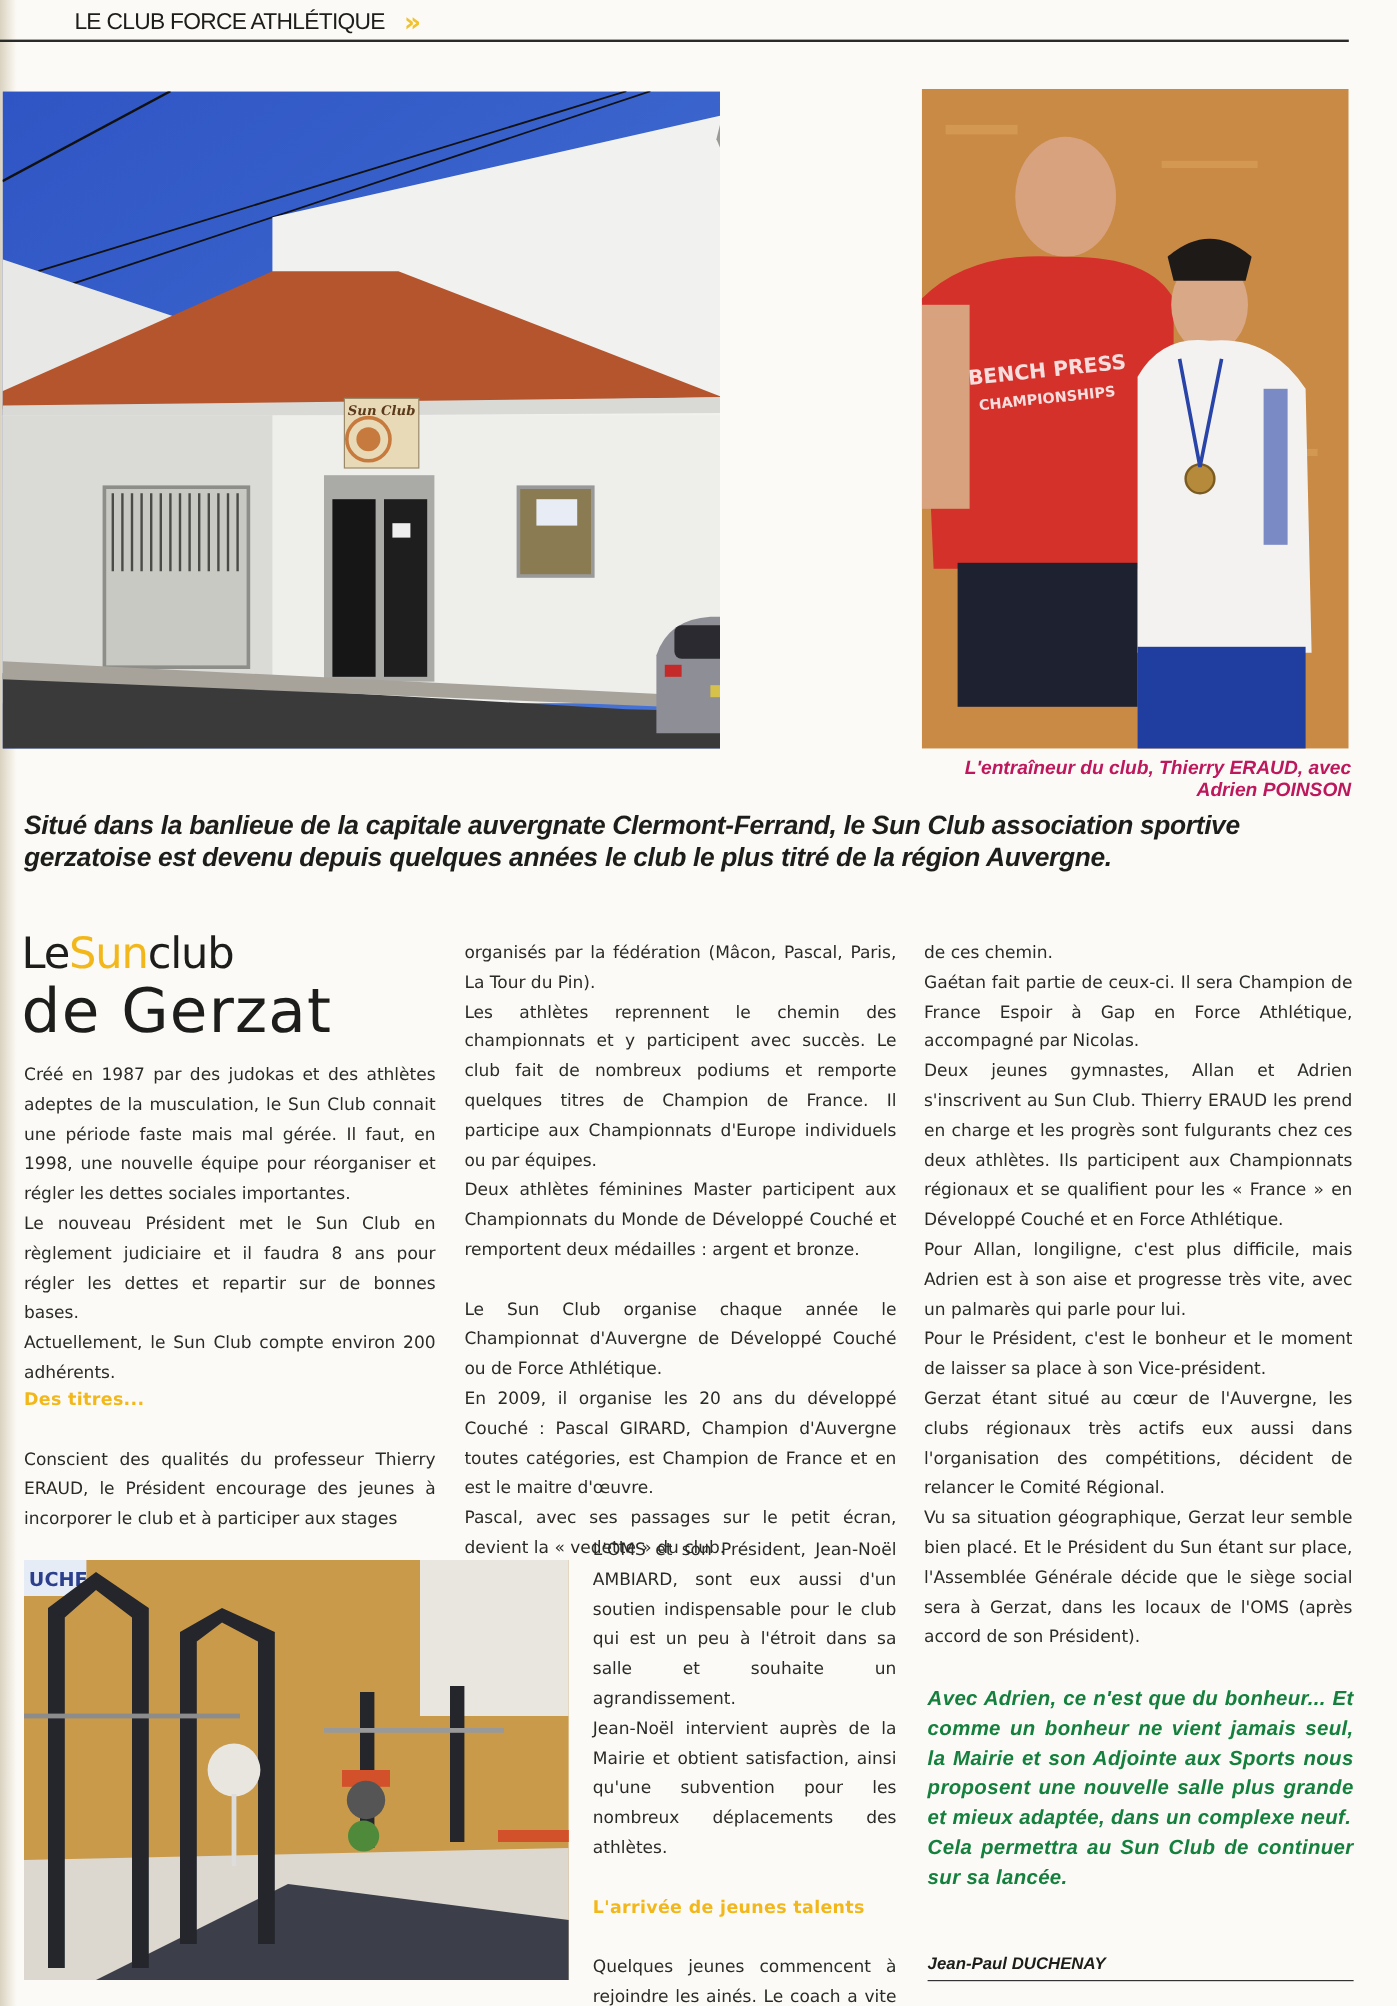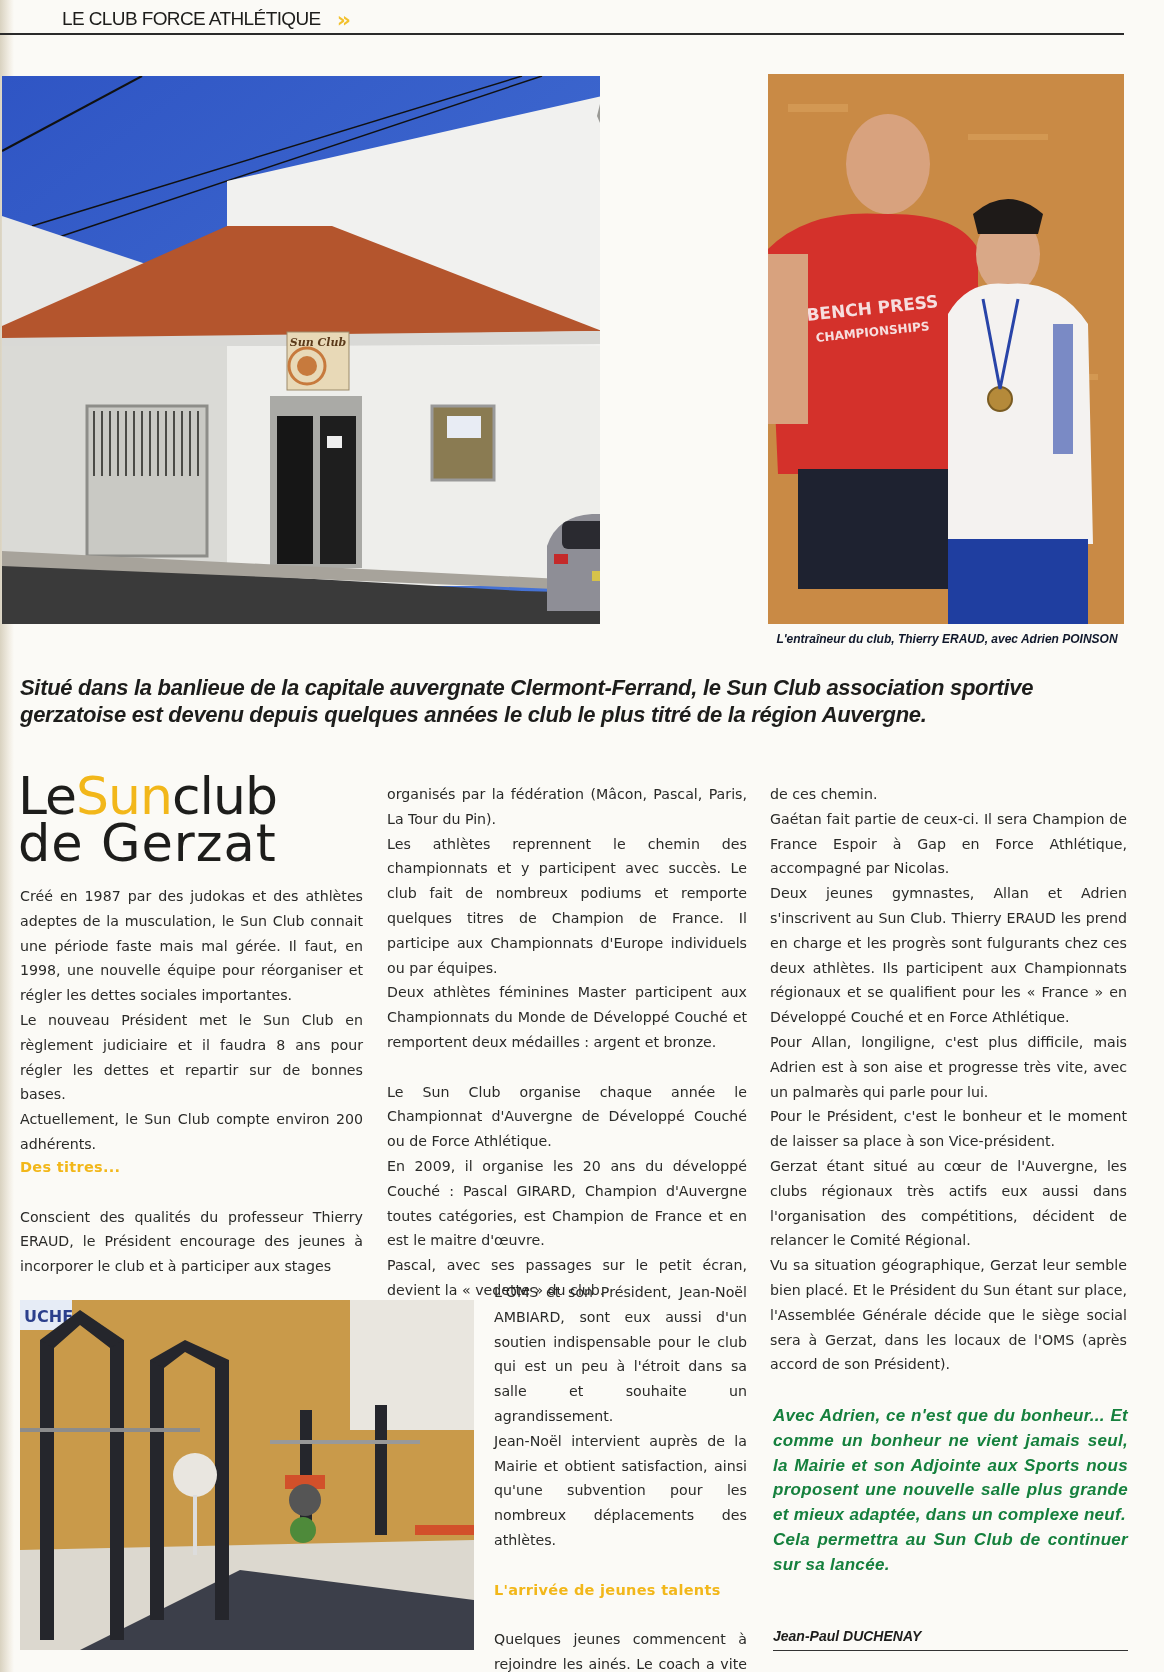--- a/index.html
+++ b/index.html
@@ -25,37 +25,37 @@
   .header-chev { color: #f2c12e; font-weight: bold; font-size: 22px; letter-spacing: -4px; }
   .header-rule {
     position: absolute; left: 0; top: 33px; width: 1124px; height: 2px; background: #2a2a2a;
   }
   
   .photo { position: absolute; overflow: hidden; }
   #photo-building { left: 2px; top: 76px; width: 598px; height: 548px; }
   #photo-coach { left: 768px; top: 74px; width: 356px; height: 550px; }
   #photo-gym { left: 20px; top: 1300px; width: 524px; height: 350px; }
   .caption {
-    position: absolute; left: 768px; top: 632px; width: 358px; text-align: center;
+    position: absolute; left: 768px; top: 632px; width: 358px; text-align: right;
     font-family: "Liberation Sans", sans-serif; font-weight: bold; font-style: italic;
-    font-size: 12px; color: #0f172a;
+    font-size: 16px; color: #be185d;
   }
   
   .lead {
     position: absolute; left: 20px; top: 674px; width: 1110px;
     font-family: "Liberation Sans", sans-serif; font-weight: bold; font-style: italic;
     font-size: 22px; line-height: 27px; letter-spacing: -0.3px; color: #1d1d1b;
   }
   
   .title {
     position: absolute; left: 18px; top: 770px; width: 360px;
     font-family: "DejaVu Sans", sans-serif; font-weight: normal;
     line-height: 52px; color: #1d1d1b;
   }
-  .title .l1 { font-size: 52px; letter-spacing: -1px; white-space: nowrap; }
+  .title .l1 { font-size: 36px; letter-spacing: -1px; white-space: nowrap; }
   .title .l2 { font-size: 51px; letter-spacing: 1px; white-space: nowrap; margin-top: -4px; }
   .title .sun { color: #f2b71a; }
   
   .col {
     position: absolute; font-family: "DejaVu Sans", sans-serif;
     font-size: 14.2px; line-height: 24.8px; text-align: justify; color: #2a2a28;
   }
   .col p { margin: 0; }
   .col .gap { height: 24.8px; }
   .subhead {

